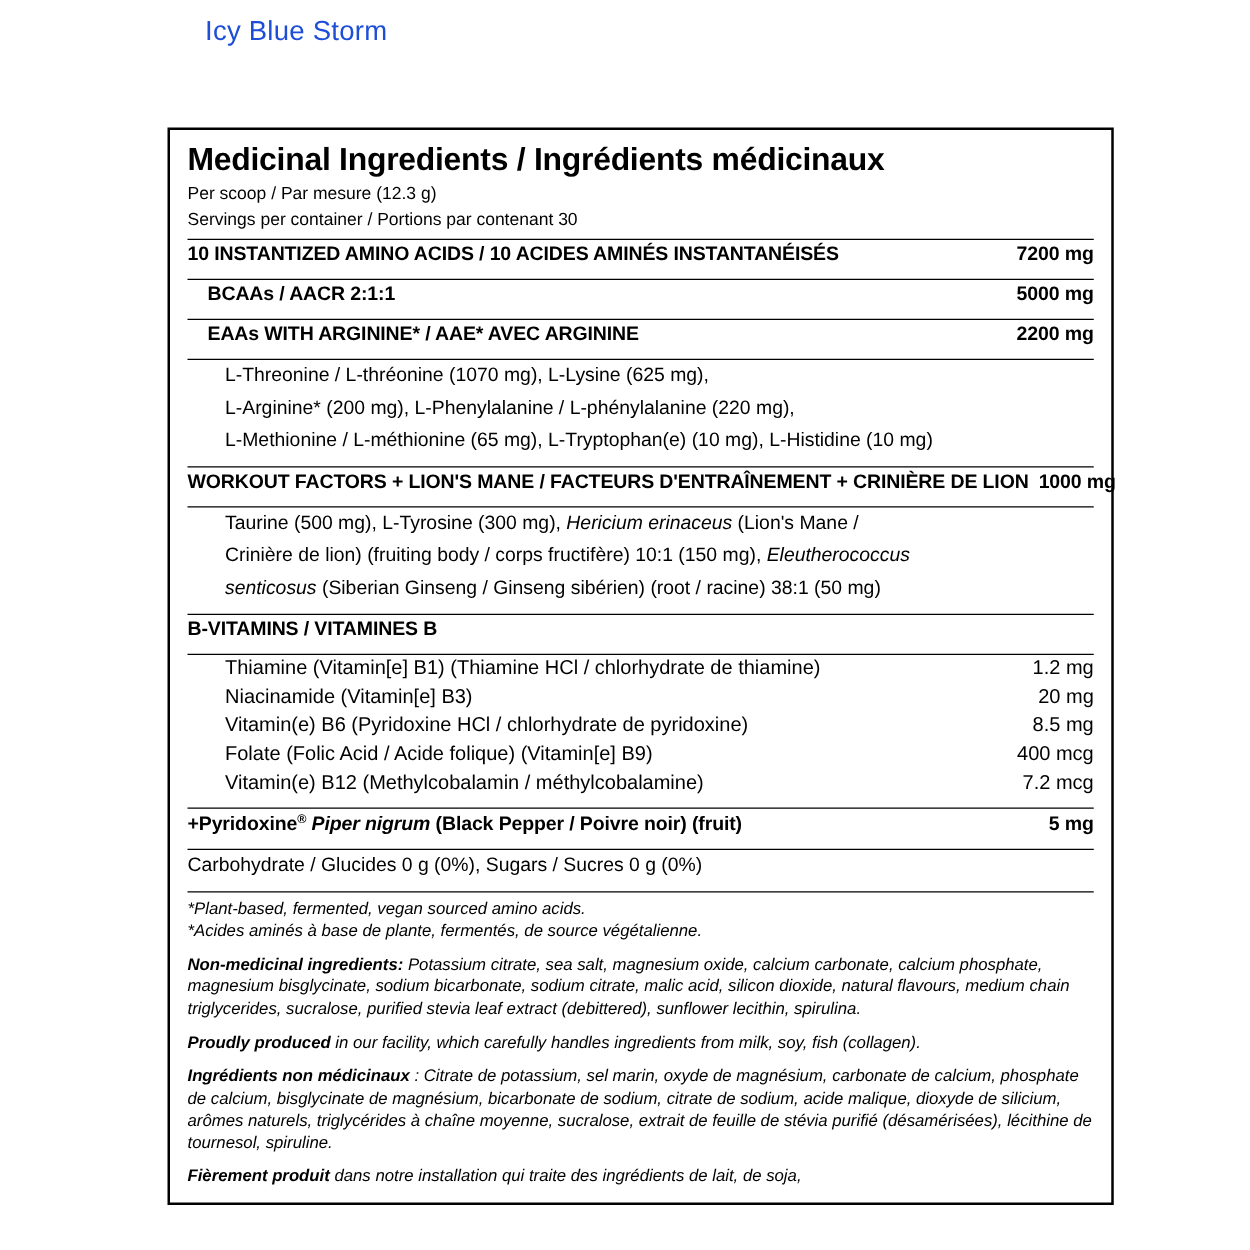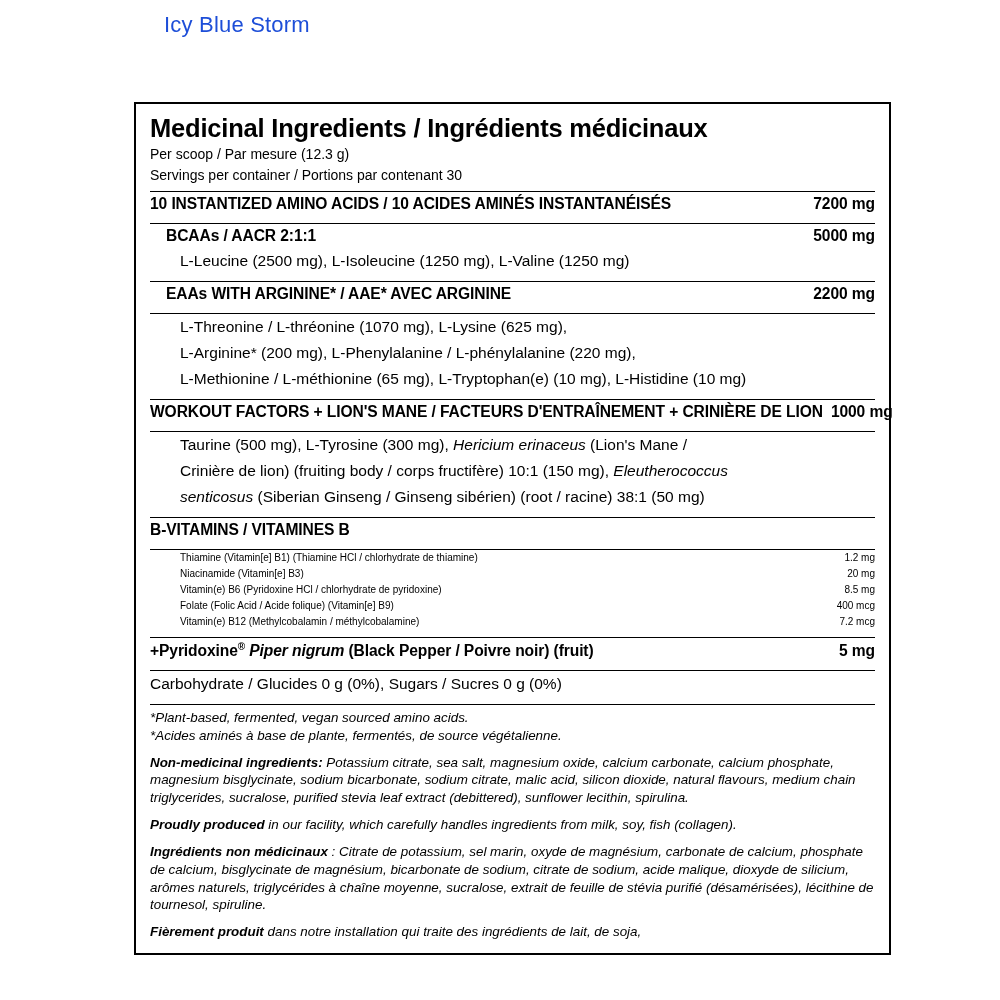--- a/index.html
+++ b/index.html
@@ -76,21 +76,21 @@
   .body-line {
     font-size: 15.5px;
     line-height: 1.42;
     padding: 2px 0;
   }
   .body-line.small-ind { padding-left: 30px; }
   .vit-row {
     display: flex;
     justify-content: space-between;
     align-items: flex-end;
-    font-size: 10px;
+    font-size: 16px;
     padding: 2.5px 0;
   }
   .vit-row .name { padding-left: 30px; }
   .vit-row .amt { white-space: nowrap; }
   .note-block {
     font-size: 13.4px;
     line-height: 1.33;
     padding-top: 4px;
   }
   .note-block p { margin: 0 0 0 0; font-style: italic; }
@@ -115,21 +115,20 @@
     <div class="label cap">10 INSTANTIZED AMINO ACIDS / 10 ACIDES AMINÉS INSTANTANÉISÉS</div>
     <div class="amt cap">7200 mg</div>
   </div>
 
   <div class="rule thin"></div>
 
   <div class="row indent1">
     <div class="label cap">BCAAs / AACR 2:1:1</div>
     <div class="amt cap">5000 mg</div>
   </div>
-  <div class="body-line small-ind">L-Leucine (2500 mg), L-Isoleucine (1250 mg), L-Valine (1250 mg)</div>
 
   <div class="rule thin"></div>
 
   <div class="row indent1">
     <div class="label cap">EAAs WITH ARGININE* / AAE* AVEC ARGININE</div>
     <div class="amt cap">2200 mg</div>
   </div>
 
   <div class="rule thin"></div>
 

